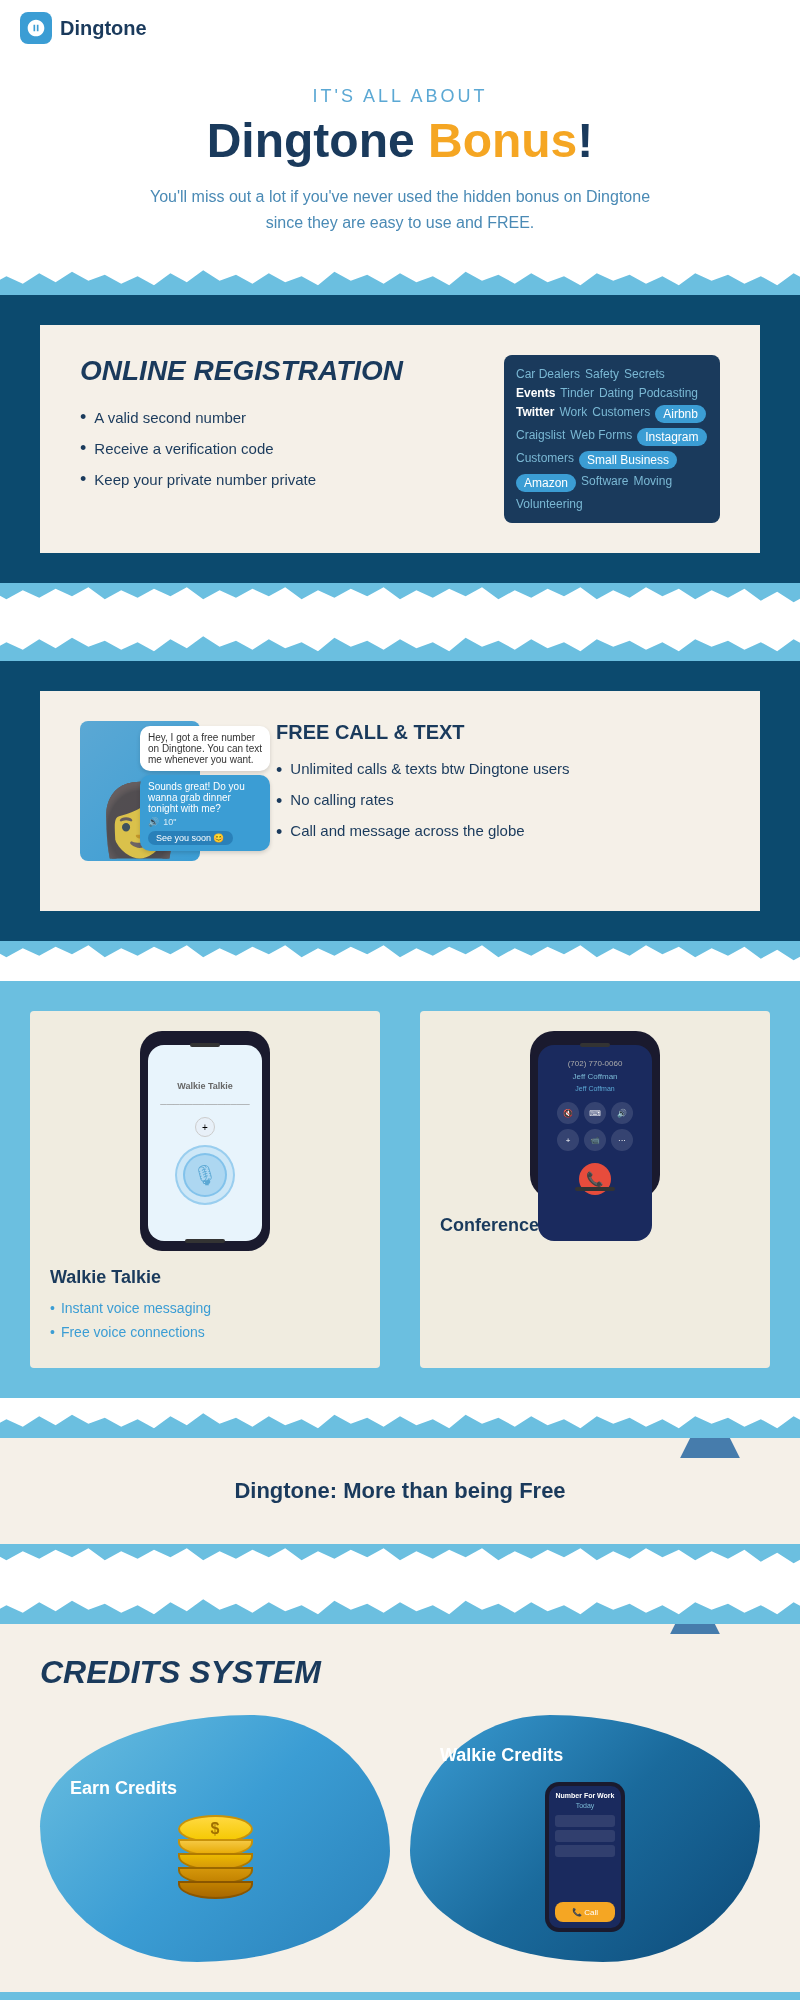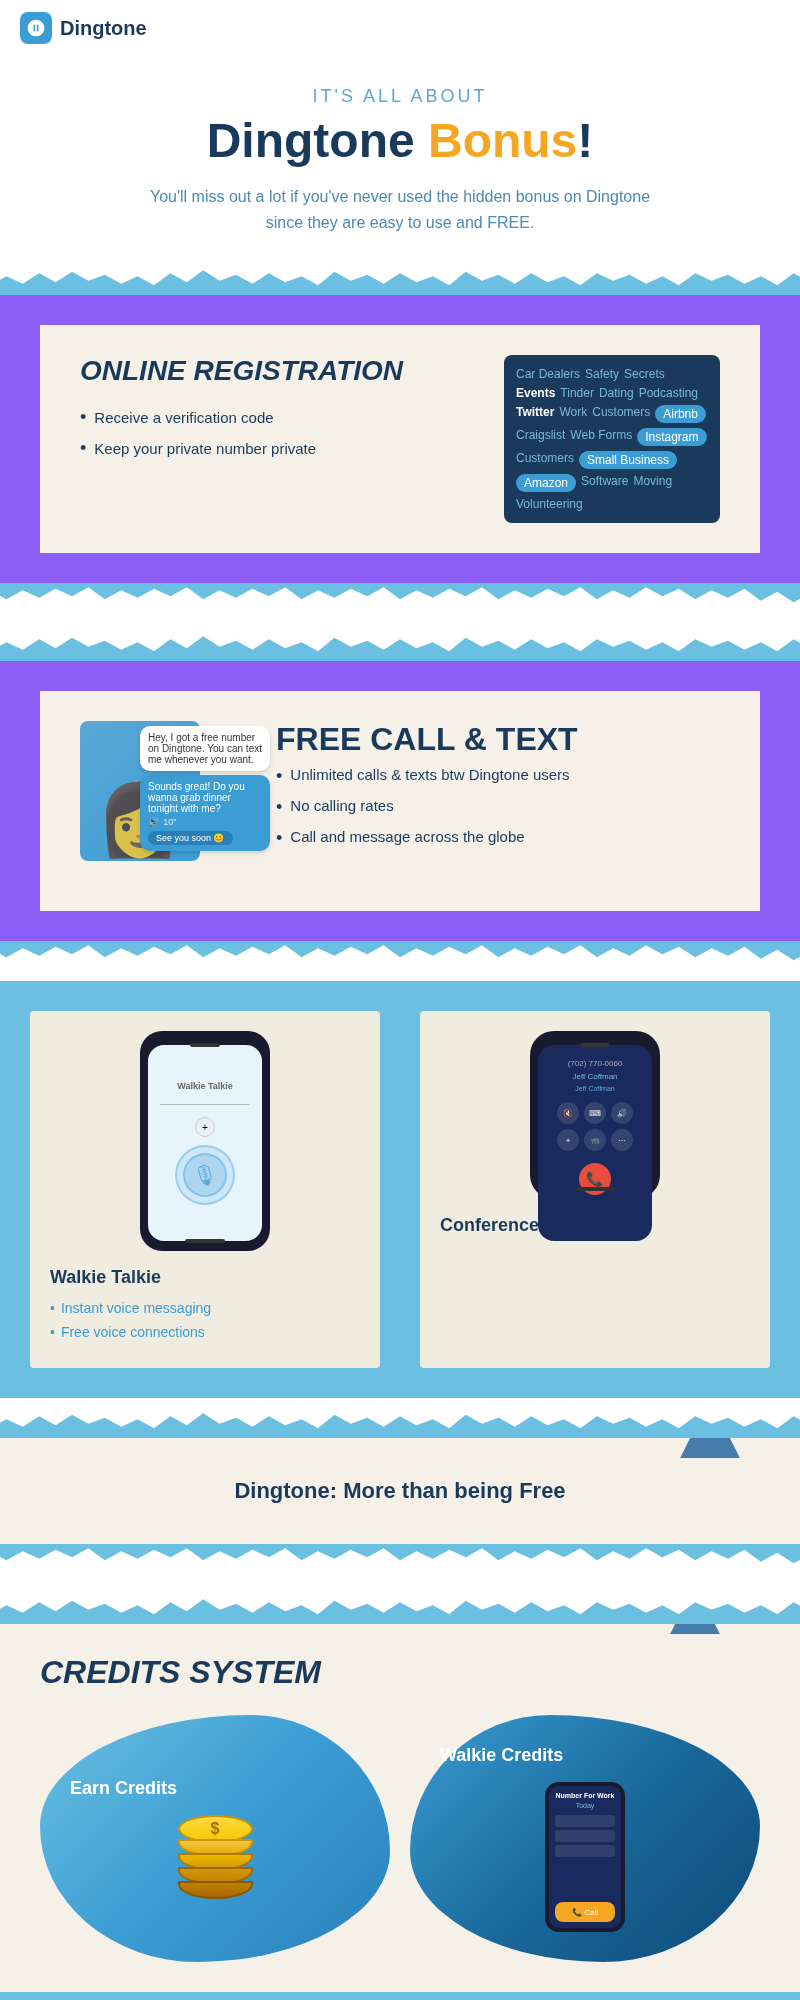--- a/index.html
+++ b/index.html
@@ -168,25 +168,25 @@
       gap: 36px;
       align-items: flex-start;
     }
     .phone-mockup-left {
       width: 160px;
       position: relative;
       flex-shrink: 0;
     }
     .free-call-right { flex: 1; }
     .free-call-title {
-      font-size: 32px;
+      font-size: 20px;
       font-weight: 900;
       color: #1a3a5c;
       text-transform: uppercase;
-      margin-bottom: 8px;
+      margin-bottom: 16px;
     }
     .free-call-list {
       list-style: none;
       padding: 0;
     }
     .free-call-list li {
       color: #1a3a5c;
       font-size: 15px;
       margin-bottom: 10px;
       display: flex;
@@ -240,21 +240,21 @@
       grid-template-columns: 1fr 1fr;
       gap: 20px;
     }
 
     .section-blue {
       background: #6bbfe0;
       position: relative;
     }
 
     .inner-white {
-      background: #8b5cf6;
+      background: #0c4a6e;
       margin: 0;
       padding: 30px 40px;
     }
   </style>
 </head>
 <body>
 
 <header class="header">
   <div class="logo-icon">
     <svg width="20" height="20" viewBox="0 0 24 24" fill="white">
@@ -272,20 +272,23 @@
   <p class="hero-desc">You'll miss out a lot if you've never used the hidden bonus on Dingtone since they are easy to use and FREE.</p>
 </section>
 
 <div class="section-blue">
   <div class="torn-top"></div>
   <div class="inner-white">
     <div class="reg-section">
       <div class="reg-left">
         <div class="reg-title">ONLINE REGISTRATION</div>
         <ul class="reg-list">
+          <li>
+            <span>A valid second number</span>
+          </li>
           <li>
             <span>Receive a verification code</span>
           </li>
           <li>
             <span>Keep your private number private</span>
           </li>
         </ul>
       </div>
       <div class="reg-right">
         <div class="tags-box">

